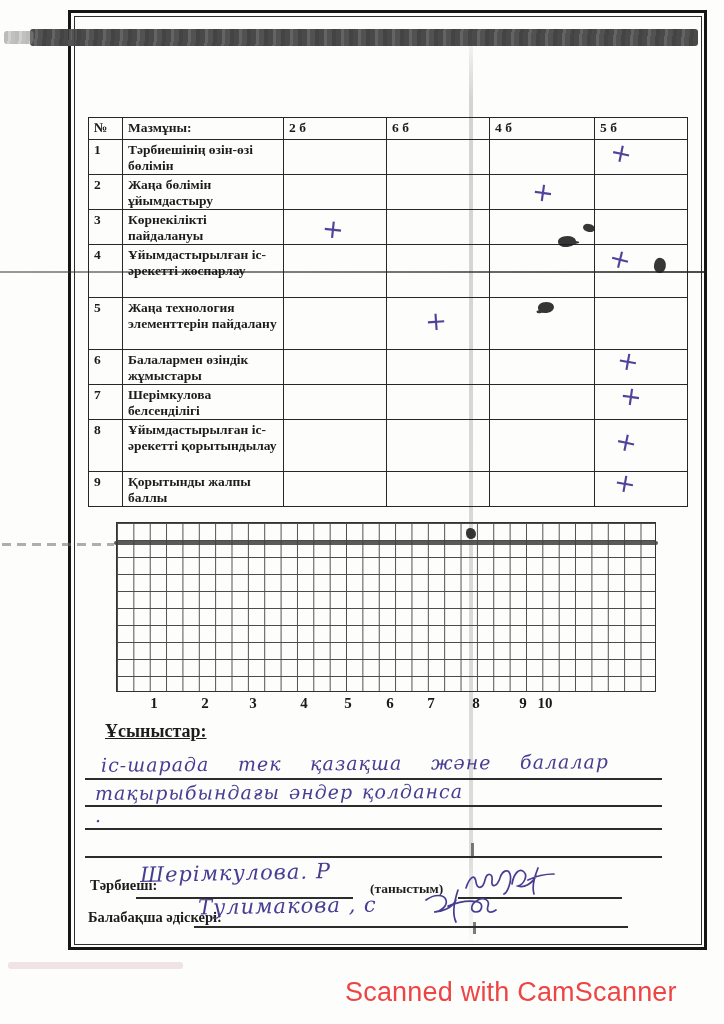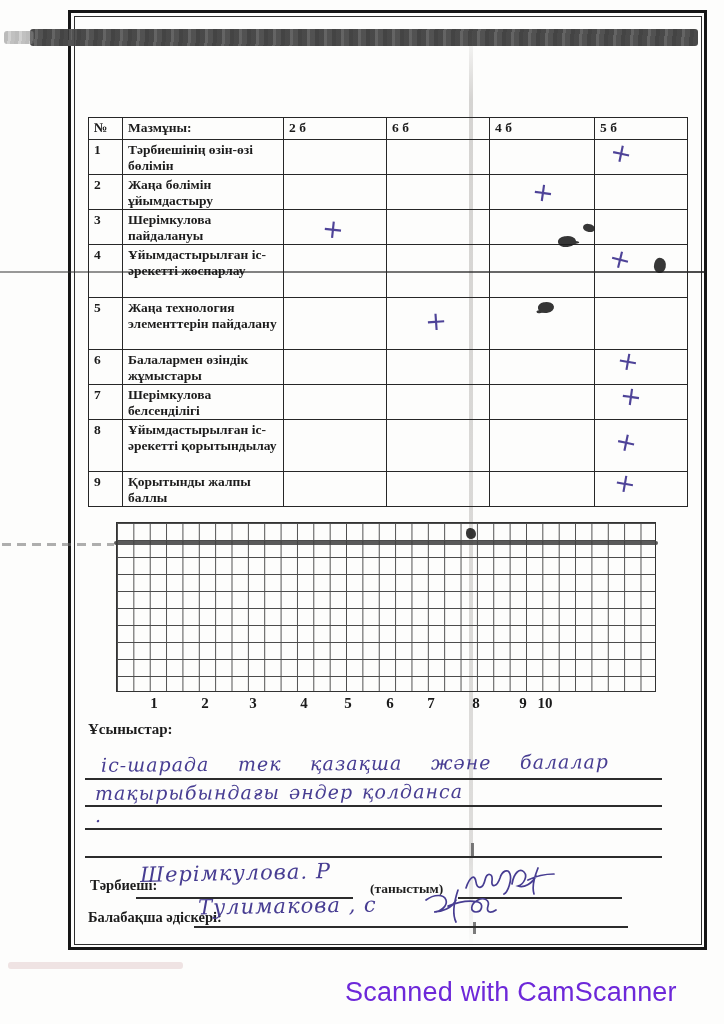--- a/index.html
+++ b/index.html
@@ -93,21 +93,21 @@
     position:absolute; left:2px; top:543px; width:112px; height:2.5px;
     background:repeating-linear-gradient(to right,#6e6e6e 0 9px,transparent 9px 15px);
     opacity:.55;
   }
   .grid-num {
     position:absolute; top:695px; transform:translateX(-50%);
     font-weight:bold; font-size:15px; color:#1a1a1a;
   }
 
   
-  .sugg-label { position:absolute; left:88px; top:721px; font-weight:bold; font-size:15px; }
+  .sugg-label { position:absolute; left:105px; top:721px; font-weight:bold; font-size:18px;text-decoration:underline; }
   .hw {
     font-family:"DejaVu Serif","Liberation Serif",serif; font-style:italic;
     color:#473d92; letter-spacing:1px;
   }
   .hw-line1 {
     position:absolute; left:101px; top:752px; width:508px; font-size:19px;
     text-align:justify; text-align-last:justify; transform:rotate(-.4deg);
   }
   .hw-line2 {
     position:absolute; left:95px; top:781px; width:368px; font-size:19px;
@@ -125,21 +125,21 @@
   .sig { position:absolute; }
 
   
   .pink-smudge {
     position:absolute; left:8px; top:962px; width:175px; height:7px;
     background:rgba(205,160,160,.28); border-radius:3px;
   }
   .camscanner {
     position:absolute; left:345px; top:977px;
     font-family:"Liberation Sans","DejaVu Sans",sans-serif;
-    font-size:27px; color:#6d28d9; letter-spacing:.2px;
+    font-size:27px; color:#ef4444; letter-spacing:.2px;
   }
 </style>
 </head>
 <body>
 
 <div class="page">
 
   <div class="frame">
     <div class="frame-inner"></div>
   </div>
@@ -185,21 +185,21 @@
       <td>Жаңа бөлімін ұйымдастыру</td>
       <td></td>
       <td></td>
       <td>
             <span class="mark" style="left:42px; top:7px; transform:rotate(8deg);">+</span>
           </td>
       <td></td>
     </tr>
     <tr style="height:33px">
       <td>3</td>
-      <td>Шерімкулова пайдалануы</td>
+      <td>Көрнекілікті пайдалануы</td>
       <td>
             <span class="mark" style="left:38px; top:9px; transform:rotate(6deg);">+</span>
           </td>
       <td></td>
       <td></td>
       <td></td>
     </tr>
     <tr style="height:53px">
       <td>4</td>
       <td>Ұйымдастырылған іс-әрекетті жоспарлау</td>

